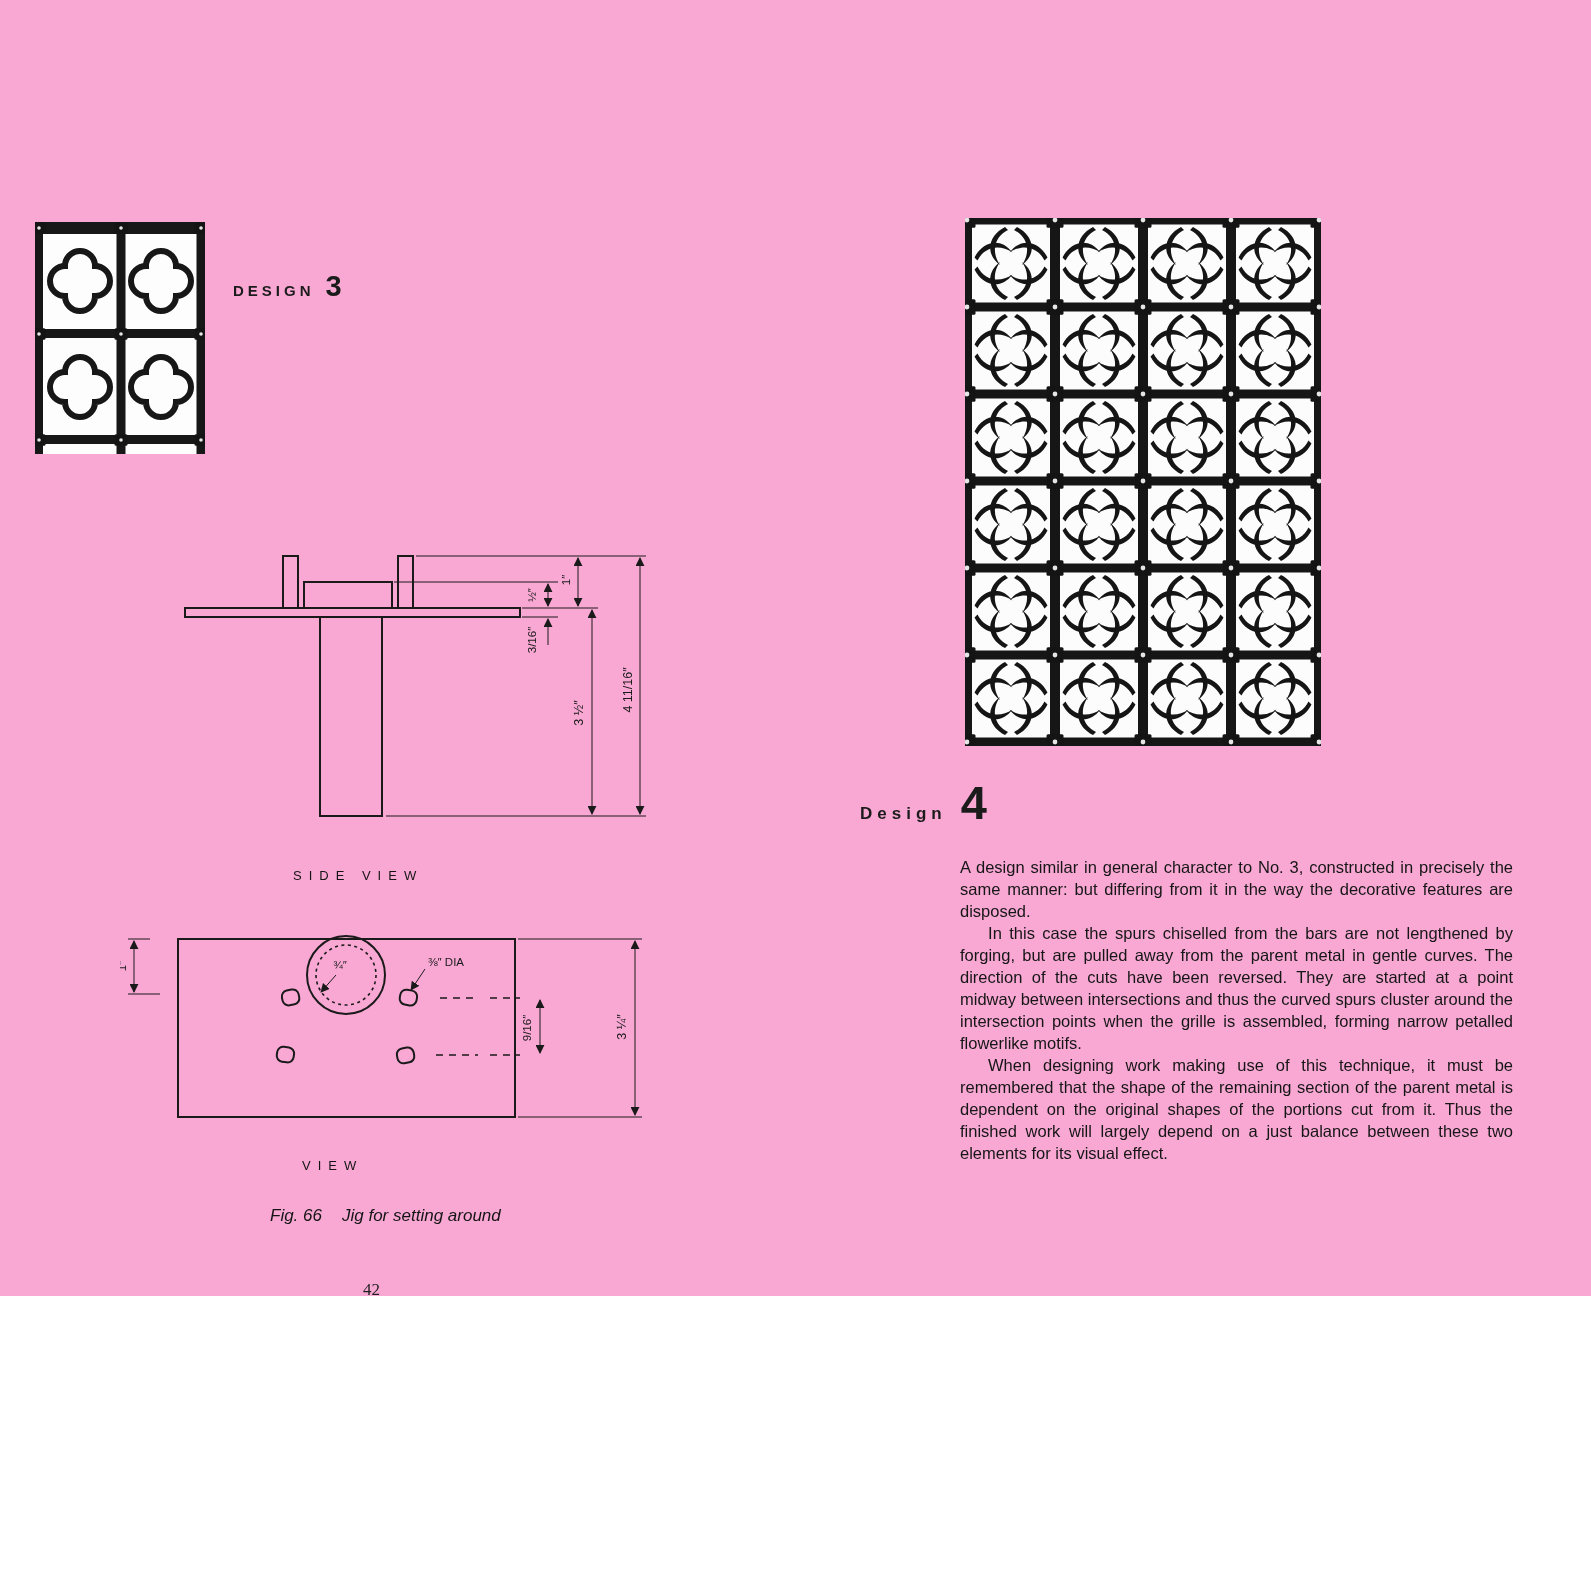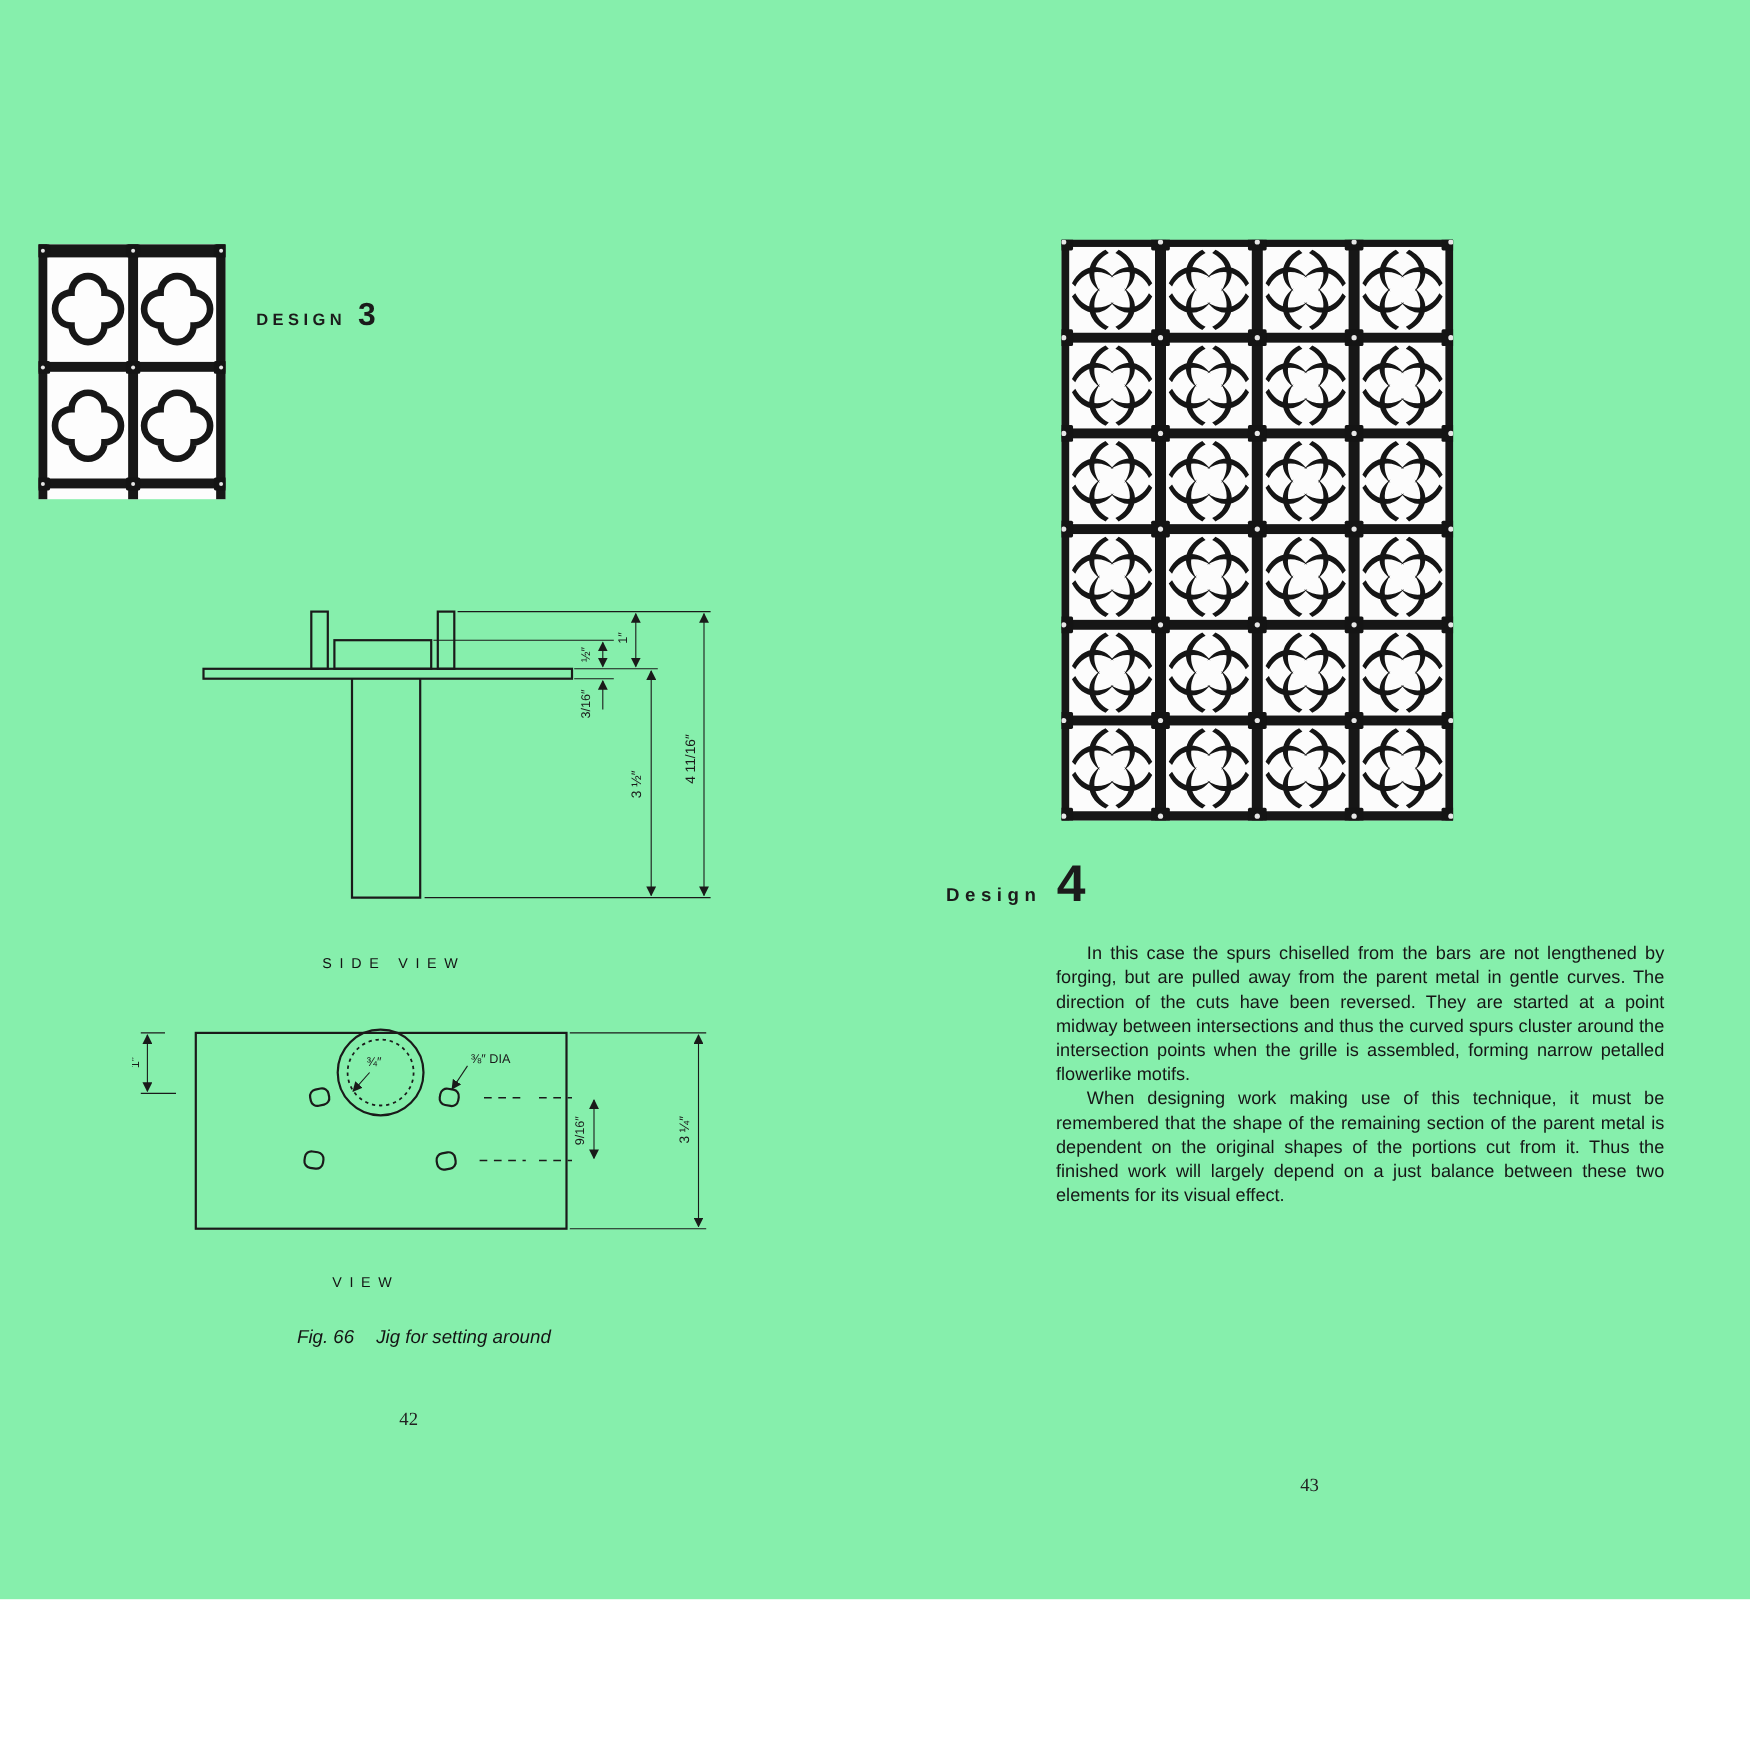--- a/index.html
+++ b/index.html
@@ -1,17 +1,17 @@
 <!DOCTYPE html>
 <html><head>
 <meta charset="utf-8">
 <style>
   *{margin:0;padding:0;box-sizing:border-box}
   html,body{background:#ffffff}
-  .canvas{position:relative;width:1591px;height:1454px;background:#86efac;
+  .canvas{position:relative;width:1591px;height:1296px;background:#f9a8d4;
           font-family:"Liberation Sans",sans-serif;color:#1b1b1b;overflow:hidden}
   .abs{position:absolute}
 
   
   .d3head{left:233px;top:270px;display:flex;align-items:baseline;gap:11px}
   .d3word{font-size:15px;font-weight:bold;letter-spacing:4px}
   .d3num{font-size:29px;font-weight:bold}
   .drawlabel{font-size:13px;font-weight:normal;letter-spacing:7px;color:#141414}
   .svlabel{left:293px;top:868px}
   .planlabel{left:302px;top:1158px}
@@ -289,19 +289,20 @@
         <circle cx="354" cy="524" r="2.3800000000000003" fill="#e6e6e6"></circle>
       </g>
   </svg>
 
   <div class="abs d4head">
     <span class="d4word">Design</span>
     <span class="d4num">4</span>
   </div>
 
   <div class="abs bodytext">
+    <p class="first">A design similar in general character to No. 3, constructed in precisely the same manner: but differing from it in the way the decorative features are disposed.</p>
     <p>In this case the spurs chiselled from the bars are not lengthened by forging, but are pulled away from the parent metal in gentle curves. The direction of the cuts have been reversed. They are started at a point midway between intersections and thus the curved spurs cluster around the intersection points when the grille is assembled, forming narrow petalled flowerlike motifs.</p>
     <p>When designing work making use of this technique, it must be remembered that the shape of the remaining section of the parent metal is dependent on the original shapes of the portions cut from it. Thus the finished work will largely depend on a just balance between these two elements for its visual effect.</p>
   </div>
 
   <div class="abs pageno r">43</div>
 
 </div>
 
 </body></html>

